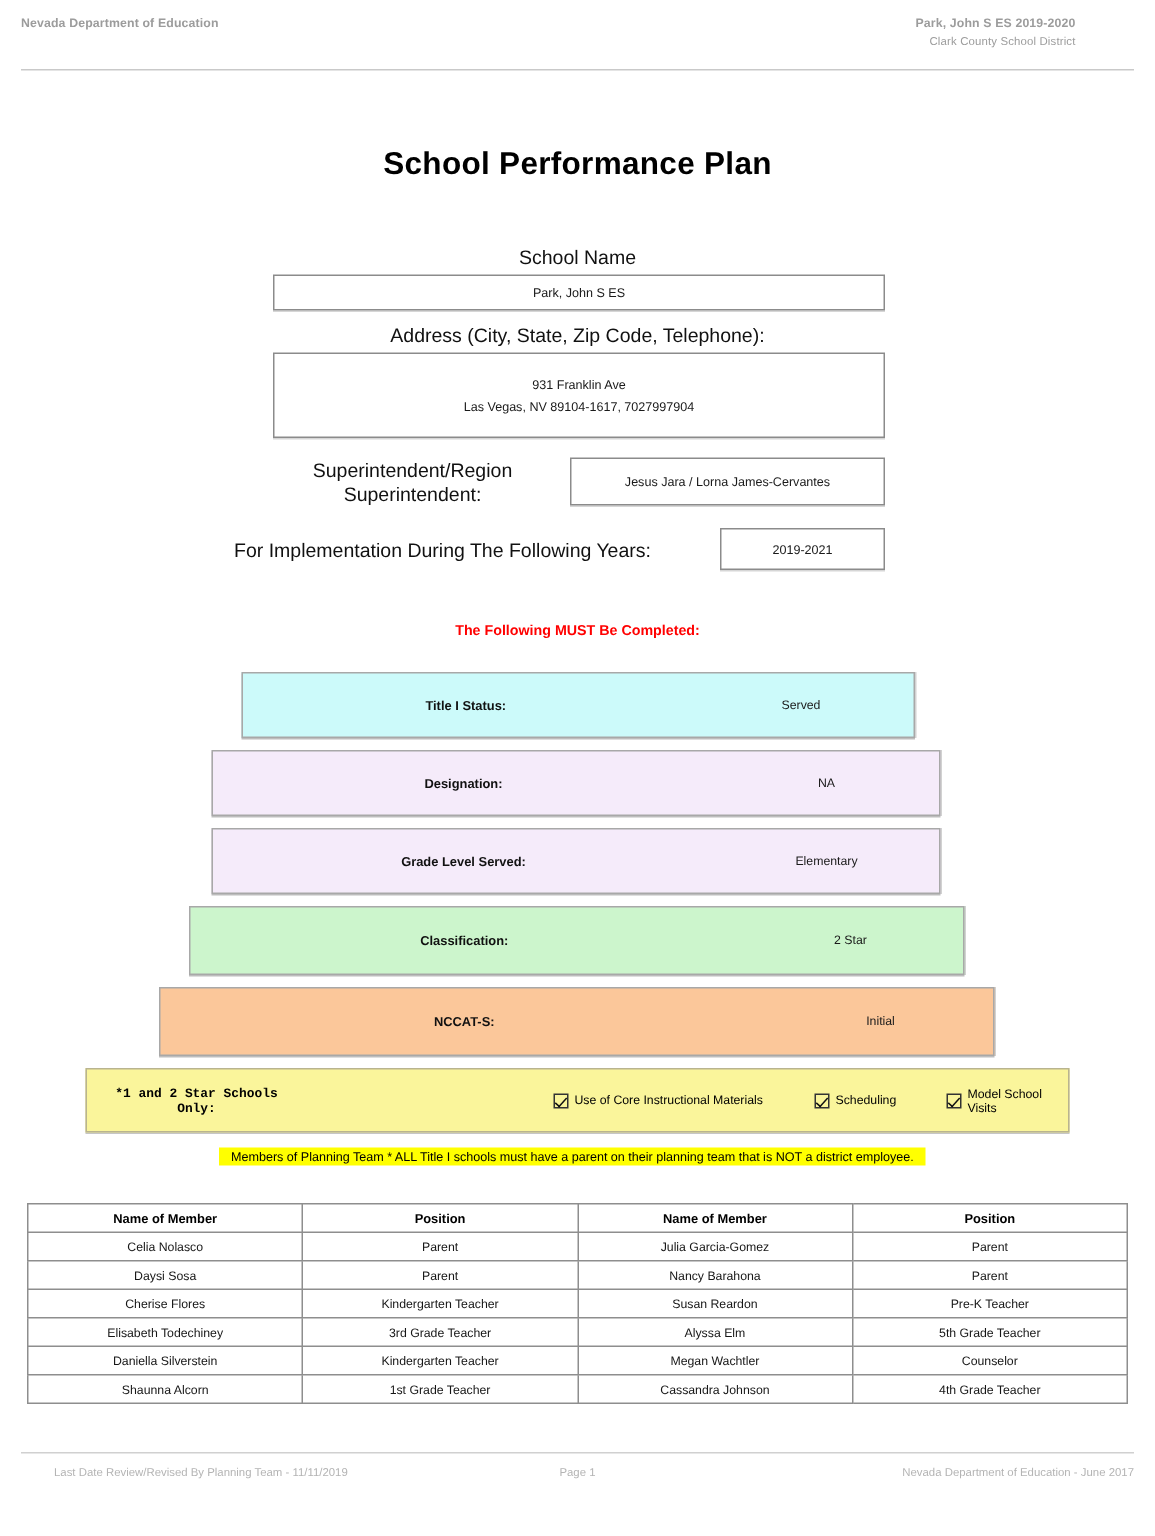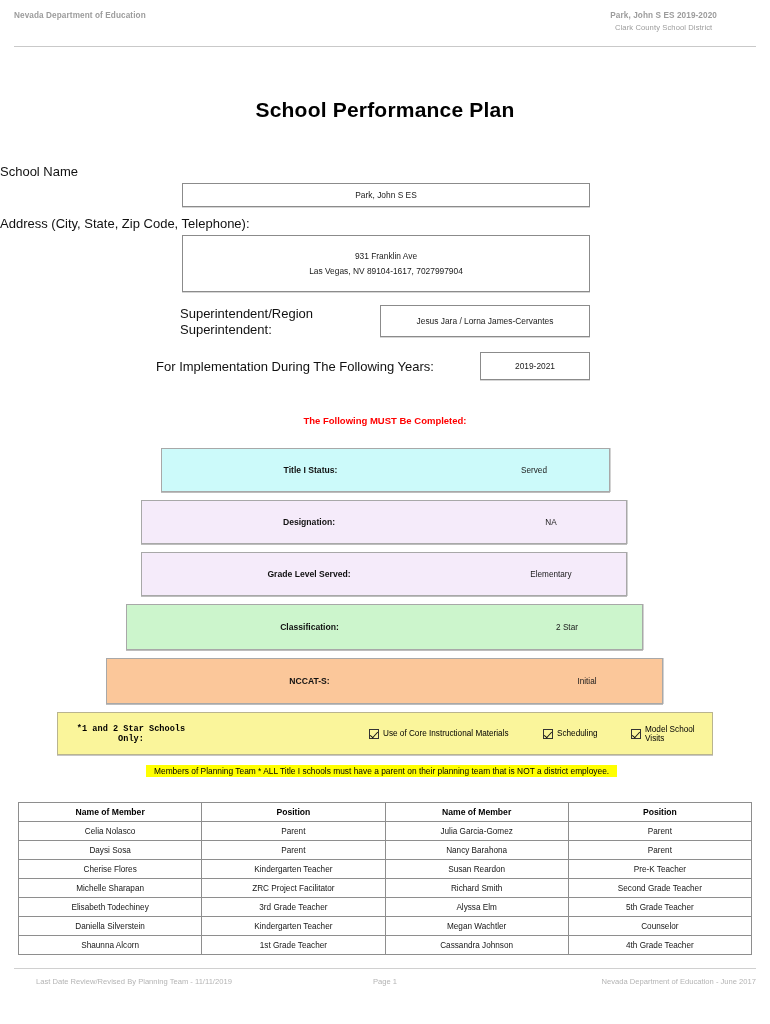--- a/index.html
+++ b/index.html
@@ -29,21 +29,21 @@
     position: absolute;
     left: 14px; top: 11px;
     font-size: 8.2px;
     font-weight: bold;
     color: #9c9c9c;
     letter-spacing: .1px;
   }
   .doc-header .hdr-right {
     position: absolute;
     right: 14px; top: 11px;
-    text-align: center;
+    text-align: right;
     color: #9c9c9c;
   }
   .doc-header .hdr-right .line1 {
     font-size: 8.2px;
     font-weight: bold;
     letter-spacing: .1px;
   }
   .doc-header .hdr-right .line2 {
     font-size: 7.6px;
     margin-top: 3px;
@@ -64,20 +64,21 @@
     width: 770px;
     text-align: center;
     font-size: 21px;
     font-weight: bold;
     letter-spacing: .2px;
   }
 
   
   .form-label {
     position: absolute;
+    text-align: center;
     font-size: 13px;
     color: #111;
     line-height: 16px;
   }
   .field-box {
     position: absolute;
     box-sizing: border-box;
     border: 1px solid #8b8b8b;
     background: #fff;
     display: flex;
@@ -368,26 +369,20 @@
         <td>Nancy Barahona</td>
         <td>Parent</td>
       </tr>
       <tr>
         <td>Cherise Flores</td>
         <td>Kindergarten Teacher</td>
         <td>Susan Reardon</td>
         <td>Pre-K Teacher</td>
       </tr>
       <tr>
-        <td>Michelle Sharapan</td>
-        <td>ZRC Project Facilitator</td>
-        <td>Richard Smith</td>
-        <td>Second Grade Teacher</td>
-      </tr>
-      <tr>
         <td>Elisabeth Todechiney</td>
         <td>3rd Grade Teacher</td>
         <td>Alyssa Elm</td>
         <td>5th Grade Teacher</td>
       </tr>
       <tr>
         <td>Daniella Silverstein</td>
         <td>Kindergarten Teacher</td>
         <td>Megan Wachtler</td>
         <td>Counselor</td>

